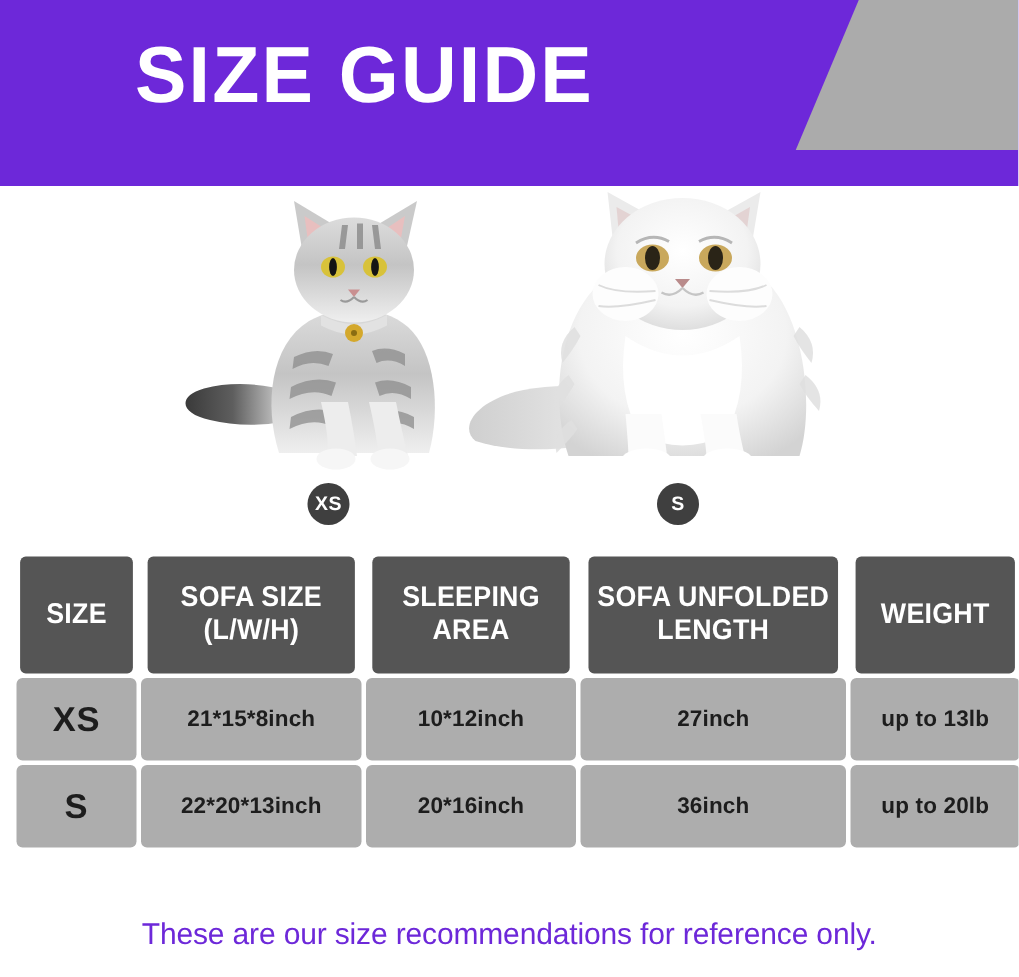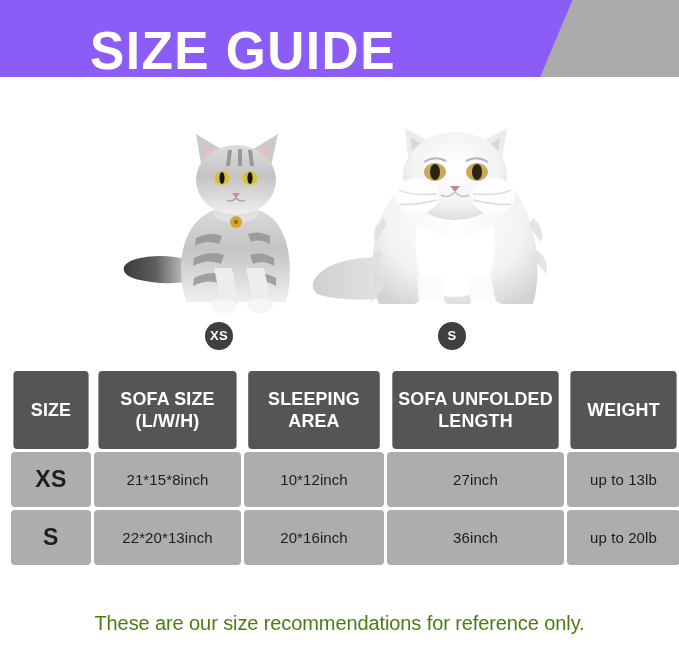--- a/index.html
+++ b/index.html
@@ -15,22 +15,22 @@
     font-family: "Liberation Sans", sans-serif;
     -webkit-font-smoothing: antialiased;
   }
 
   
   .banner {
     position: absolute;
     left: 0;
     top: 0;
     width: 679px;
-    height: 77px;
-    background: #8b5cf6;
+    height: 124px;
+    background: #6d28d9;
     overflow: hidden;
   }
   .banner-accent {
     position: absolute;
     right: 0;
     top: 0;
     width: 150px;
     height: 100px;
     background: #ababab;
     clip-path: polygon(29% 0%, 100% 0%, 100% 100%, 1% 100%);
@@ -106,21 +106,21 @@
     font-weight: bold;
     line-height: 22px;
     letter-spacing: 0.2px;
     transform: scaleX(0.94);
   }
   .size-table tbody td {
     background: #adadad;
     color: #1d1d1d;
     height: 55px;
     font-size: 15px;
-    font-weight: normal;
+    font-weight: bold;
     letter-spacing: 0.1px;
   }
   .size-table tbody td.size-cell {
     font-size: 23px;
     font-weight: bold;
     letter-spacing: 0.5px;
   }
 
   .col-size   { width: 80px; }
   .col-sofa   { width: 147px; }
@@ -129,21 +129,21 @@
   .col-weight { width: 113px; }
 
   
   .footer-note {
     position: absolute;
     left: 0;
     top: 612px;
     width: 679px;
     text-align: center;
     font-size: 20px;
-    color: #4d7c0f;
+    color: #6d28d9;
     letter-spacing: -0.1px;
     white-space: nowrap;
   }
 </style>
 </head>
 <body>
 
 <div class="banner">
   <div class="banner-accent"></div>
   <div class="banner-title">SIZE GUIDE</div>

